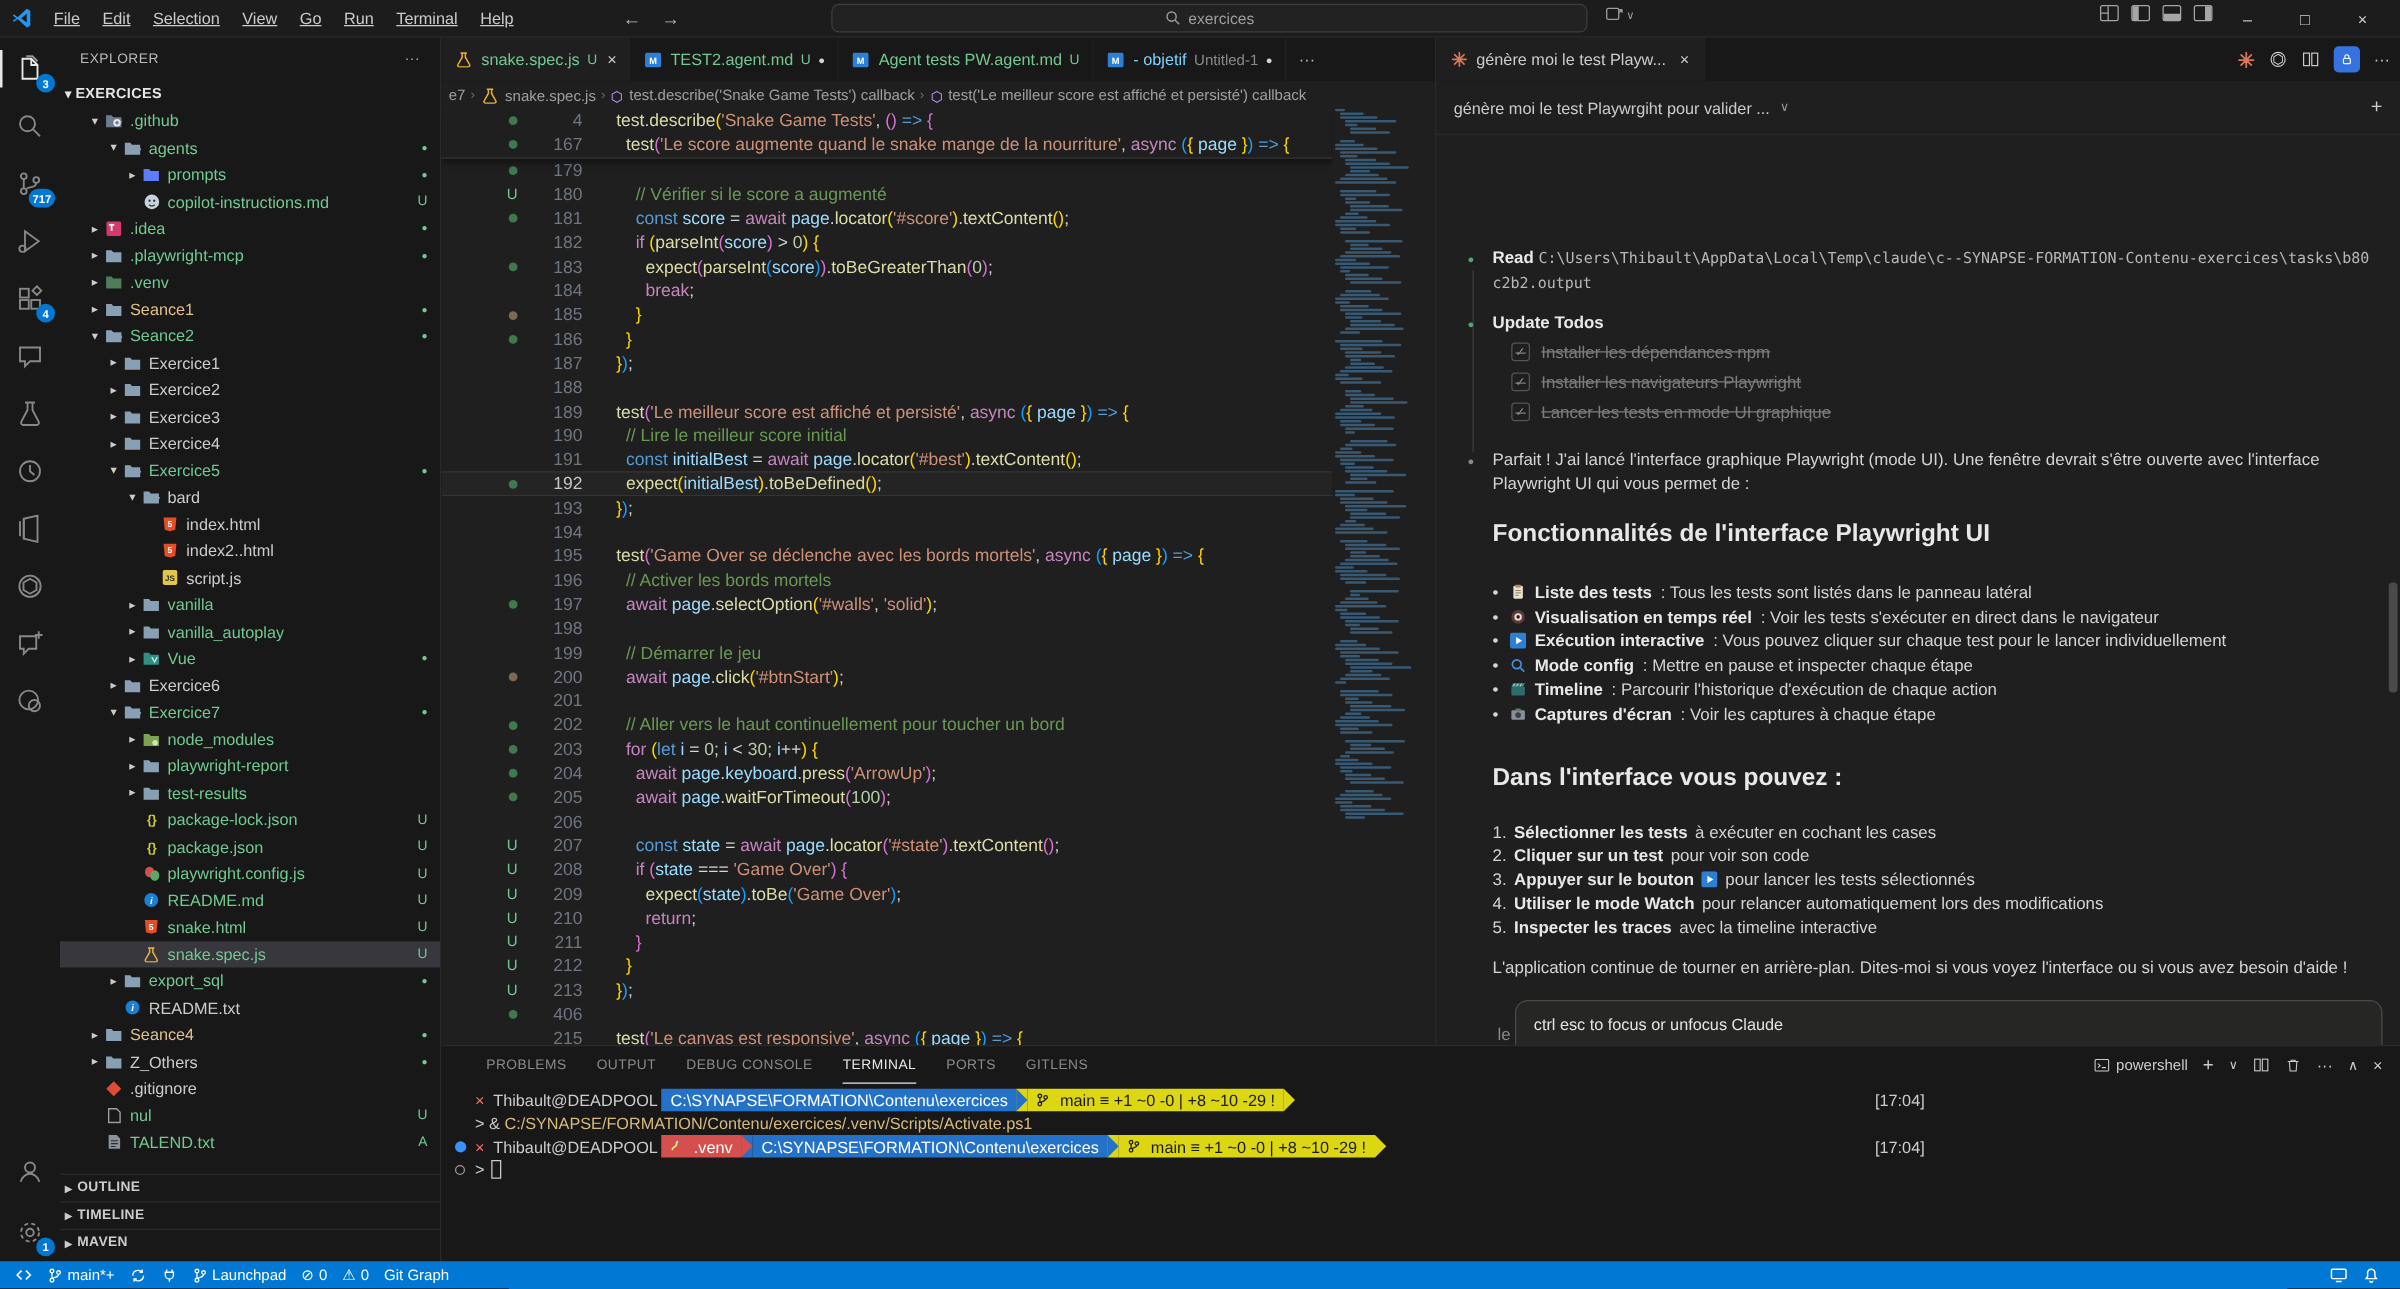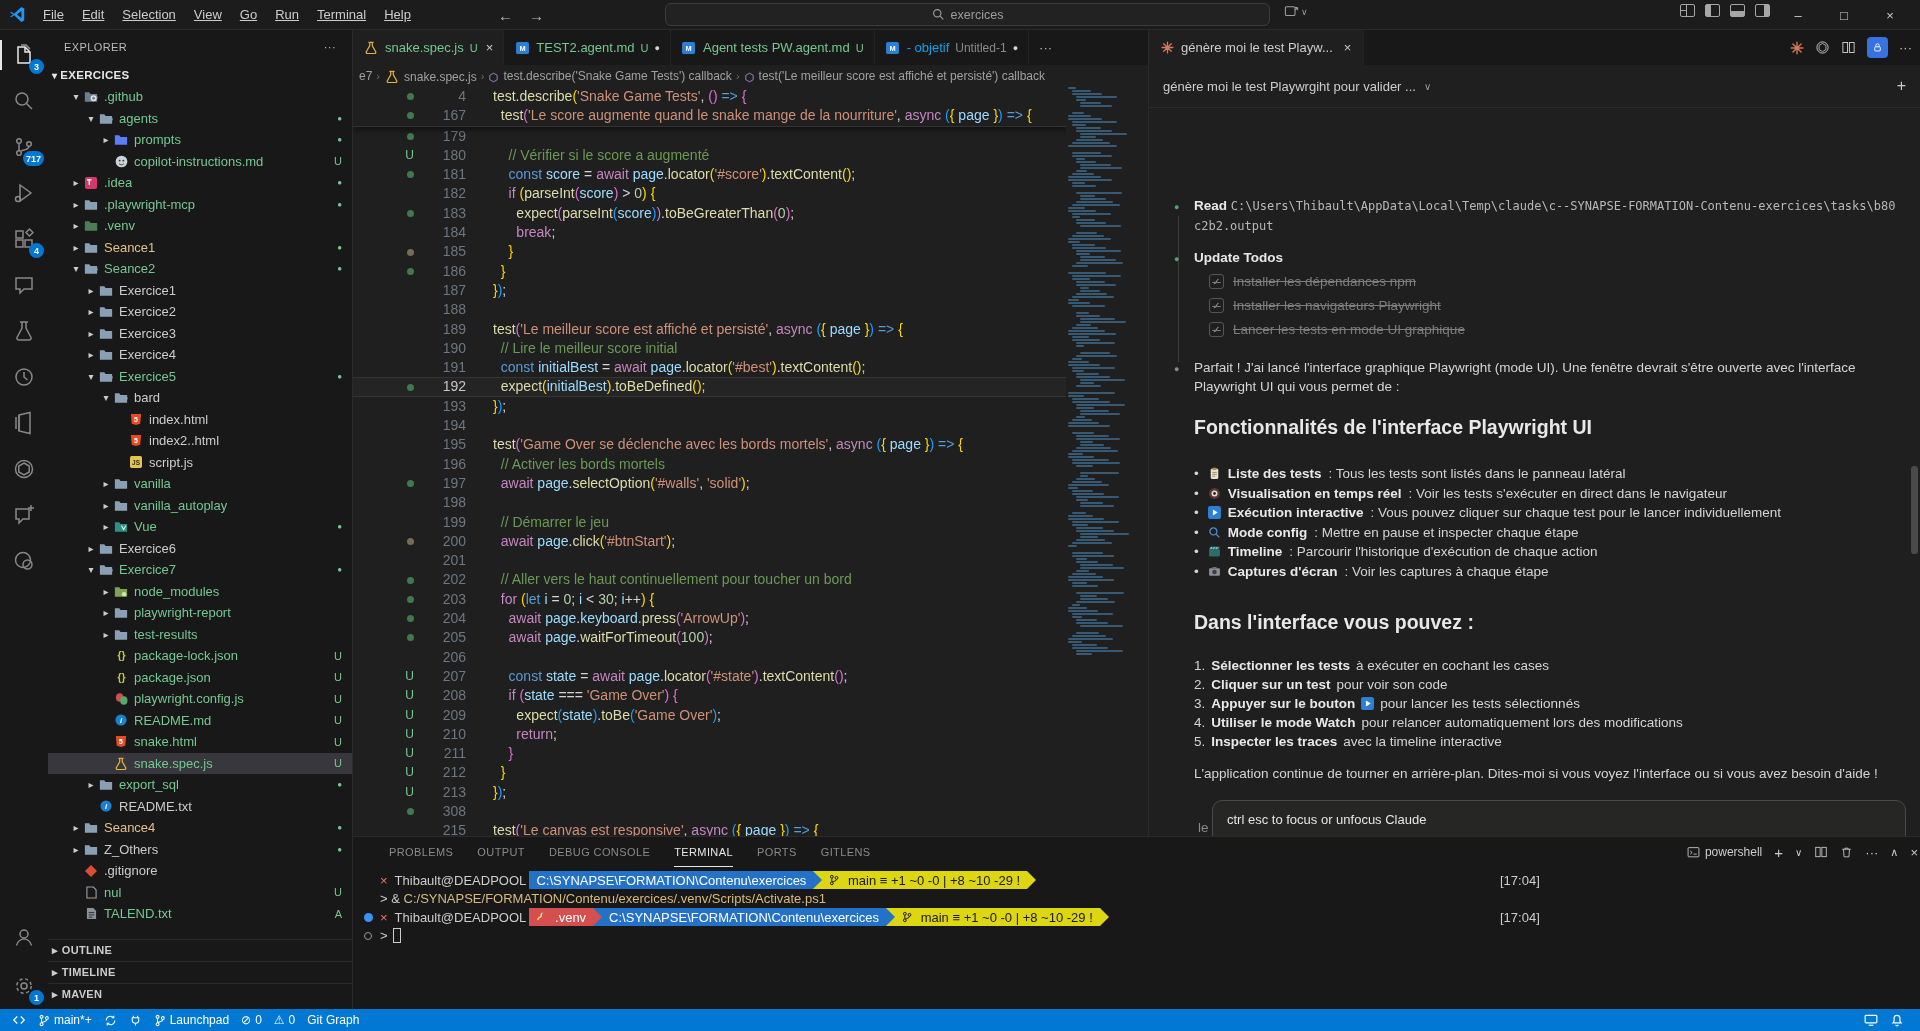--- a/index.html
+++ b/index.html
@@ -41,21 +41,21 @@
   .trow .mark.dot{font-size:8px}
   .c-g{color:#73c991}.c-m{color:#e2c08d}.c-n{color:#cccccc}
   .sect{height:22px;display:flex;align-items:center;font-weight:bold;font-size:11px;color:#ccc;padding-left:4px;gap:4px;border-top:1px solid #2a2a2a;letter-spacing:.3px}
   .fi{width:16px;height:15px;display:inline-flex;align-items:center;justify-content:center;flex:none;font-size:8px;font-weight:bold}
   
   .editorcol{position:absolute;left:353px;top:30px;width:795px;height:806px;background:#1f1f1f;overflow:hidden}
   .tabsrow{height:35px;background:#181818;display:flex;align-items:stretch;font-size:13px}
   .etab{display:flex;align-items:center;gap:6px;padding:0 10px;border-right:1px solid #222;color:#9d9d9d;background:#181818;cursor:pointer;white-space:nowrap}
   .etab.active{background:#1f1f1f;color:#ccc}
   .etab .tn{color:#73c991}
-  .etab.plain .tn{color:#0ea5e9}
+  .etab.plain .tn{color:#7dd3fc}
   .etab .ub{color:#73c991;font-size:11px}
   .etab .desc{color:#8a8a8a;font-size:12px}
   .etab .cl{color:#ccc;font-size:13px;margin-left:2px}
   .etab .dd{color:#d4d4d4;font-size:9px}
   .tab-more{display:flex;align-items:center;padding:0 10px;color:#bbb}
   .breadcrumb{height:22px;display:flex;align-items:center;font-size:12px;color:#a0a0a0;padding-left:6px;gap:4px;white-space:nowrap;overflow:hidden}
   .breadcrumb .sep{color:#6e6e6e;font-size:11px}
   .bc-it{display:flex;align-items:flex-end;gap:4px}
   .codewrap{position:absolute;left:0;top:57px;right:82px;bottom:0;overflow:hidden;font-family:"DejaVu Sans Mono","Liberation Mono",monospace;font-size:14px}
   .sticky{background:#1f1f1f;border-bottom:1px solid #333;box-shadow:0 3px 6px rgba(0,0,0,.45);position:relative;z-index:5}
@@ -95,21 +95,21 @@
   .olrow .num{color:#d4d4d4}
   .olrow b{color:#e8e8e8}
   .inputbox{position:absolute;left:63px;right:14px;top:692px;height:84px;background:#262624;border:1px solid #4a4a46;border-radius:10px;padding:11px 14px;z-index:6}
   .inputbox .ph{color:#e5e5e5;font-size:13px}
   .c-scroll{position:absolute;right:2px;top:358px;width:7px;height:88px;background:#4a4a4a;border-radius:3px}
   
   .panel{position:absolute;left:353px;top:836px;width:1567px;height:173px;background:#181818;border-top:1px solid #2a2a2a}
   .p-tabs{height:30px;display:flex;align-items:center;padding-left:36px;gap:24px;font-size:11px;color:#8a8a8a;letter-spacing:.4px;position:relative}
   .p-tab{height:30px;display:flex;align-items:center;cursor:pointer}
   .p-tab.active{color:#e7e7e7;border-bottom:1px solid #e7e7e7}
-  .p-acts{position:absolute;right:2px;top:0;height:30px;display:flex;align-items:center;gap:12px;color:#ccc;font-size:13px}
+  .p-acts{position:absolute;right:14px;top:0;height:30px;display:flex;align-items:center;gap:12px;color:#ccc;font-size:13px}
   .p-acts .shl{display:flex;align-items:center;gap:5px;font-size:12px;color:#ccc}
   .term{position:absolute;left:0;top:34px;right:0;bottom:0;font-family:"DejaVu Sans Mono","Liberation Mono",monospace;font-size:13px;color:#ccc}
   .tline{position:relative;height:18.5px;display:flex;align-items:center;padding-left:27px;white-space:pre}
   .seg{height:18px;display:inline-flex;align-items:center;padding:0 7px;gap:5px}
   .seg.blue{background:#2472c8;color:#fff}
   .seg.yellow{background:#ddd613;color:#1a1a1a}
   .seg.red{background:#d64f4f;color:#fff}
   .pl-arr{width:0;height:0;border-top:9px solid transparent;border-bottom:9px solid transparent;border-left:9px solid}
   .tmark{color:#f47067;margin-right:7px}
   .ttime{position:absolute;left:1147px;color:#ccc}
@@ -800,21 +800,21 @@
           <div class="crow"><span class="gm"><span class="dot g"></span></span><span class="lnum">204</span><span class="ctext"><span class="tk-p">    </span><span class="tk-k">await</span><span class="tk-p"> </span><span class="tk-v">page</span><span class="tk-p">.</span><span class="tk-v">keyboard</span><span class="tk-p">.</span><span class="tk-f">press</span><span class="tk-b2">(</span><span class="tk-s">'ArrowUp'</span><span class="tk-b2">)</span><span class="tk-p">;</span></span></div>
           <div class="crow"><span class="gm"><span class="dot g"></span></span><span class="lnum">205</span><span class="ctext"><span class="tk-p">    </span><span class="tk-k">await</span><span class="tk-p"> </span><span class="tk-v">page</span><span class="tk-p">.</span><span class="tk-f">waitForTimeout</span><span class="tk-b2">(</span><span class="tk-n">100</span><span class="tk-b2">)</span><span class="tk-p">;</span></span></div>
           <div class="crow"><span class="gm"></span><span class="lnum">206</span><span class="ctext"></span></div>
           <div class="crow"><span class="gm"><span class="uu">U</span></span><span class="lnum">207</span><span class="ctext"><span class="tk-p">    </span><span class="tk-d">const</span><span class="tk-p"> </span><span class="tk-v">state</span><span class="tk-p"> </span><span class="tk-o">=</span><span class="tk-p"> </span><span class="tk-k">await</span><span class="tk-p"> </span><span class="tk-v">page</span><span class="tk-p">.</span><span class="tk-f">locator</span><span class="tk-b2">(</span><span class="tk-s">'#state'</span><span class="tk-b2">)</span><span class="tk-p">.</span><span class="tk-f">textContent</span><span class="tk-b2">()</span><span class="tk-p">;</span></span></div>
           <div class="crow"><span class="gm"><span class="uu">U</span></span><span class="lnum">208</span><span class="ctext"><span class="tk-p">    </span><span class="tk-k">if</span><span class="tk-p"> </span><span class="tk-b2">(</span><span class="tk-v">state</span><span class="tk-p"> </span><span class="tk-o">===</span><span class="tk-p"> </span><span class="tk-s">'Game Over'</span><span class="tk-b2">)</span><span class="tk-p"> </span><span class="tk-b2">{</span></span></div>
           <div class="crow"><span class="gm"><span class="uu">U</span></span><span class="lnum">209</span><span class="ctext"><span class="tk-p">      </span><span class="tk-f">expect</span><span class="tk-b3">(</span><span class="tk-v">state</span><span class="tk-b3">)</span><span class="tk-p">.</span><span class="tk-f">toBe</span><span class="tk-b3">(</span><span class="tk-s">'Game Over'</span><span class="tk-b3">)</span><span class="tk-p">;</span></span></div>
           <div class="crow"><span class="gm"><span class="uu">U</span></span><span class="lnum">210</span><span class="ctext"><span class="tk-p">      </span><span class="tk-k">return</span><span class="tk-p">;</span></span></div>
           <div class="crow"><span class="gm"><span class="uu">U</span></span><span class="lnum">211</span><span class="ctext"><span class="tk-p">    </span><span class="tk-b2">}</span></span></div>
           <div class="crow"><span class="gm"><span class="uu">U</span></span><span class="lnum">212</span><span class="ctext"><span class="tk-p">  </span><span class="tk-b1">}</span></span></div>
           <div class="crow"><span class="gm"><span class="uu">U</span></span><span class="lnum">213</span><span class="ctext"><span class="tk-b1">}</span><span class="tk-b3">)</span><span class="tk-p">;</span></span></div>
-          <div class="crow"><span class="gm"><span class="dot g"></span></span><span class="lnum">308</span><span class="ctext"></span></div>
+          <div class="crow"><span class="gm"><span class="dot g"></span></span><span class="lnum">406</span><span class="ctext"></span></div>
           <div class="crow"><span class="gm"></span><span class="lnum">215</span><span class="ctext"><span class="tk-f">test</span><span class="tk-b2">(</span><span class="tk-s">'Le canvas est responsive'</span><span class="tk-p">, </span><span class="tk-k">async</span><span class="tk-p"> </span><span class="tk-b3">(</span><span class="tk-b1">{</span><span class="tk-p"> </span><span class="tk-v">page</span><span class="tk-p"> </span><span class="tk-b1">}</span><span class="tk-b3">)</span><span class="tk-p"> </span><span class="tk-a">=&gt;</span><span class="tk-p"> </span><span class="tk-b1">{</span></span></div>
         </div>
     </div>
     <div class="minimap" id="minimap">
         <div class="mmbar" style="margin-left: 2px; width: 8px; background: rgb(86, 156, 214); opacity: 0.55;"></div>
         <div class="mmbar" style="margin-left: 6px; width: 19px; background: rgb(86, 156, 214); opacity: 0.55;"></div>
         <div class="mmbar" style="margin-left: 6px; width: 30px; background: rgb(86, 156, 214); opacity: 0.55;"></div>
         <div class="mmbar" style="margin-left: 10px; width: 41px; background: rgb(86, 156, 214); opacity: 0.55;"></div>
         <div class="mmbar" style="margin-left: 10px; width: 10px; background: rgb(86, 156, 214); opacity: 0.55;"></div>
         <div class="mmbar" style="margin-left: 14px; width: 21px; background: rgb(86, 156, 214); opacity: 0.55;"></div>

